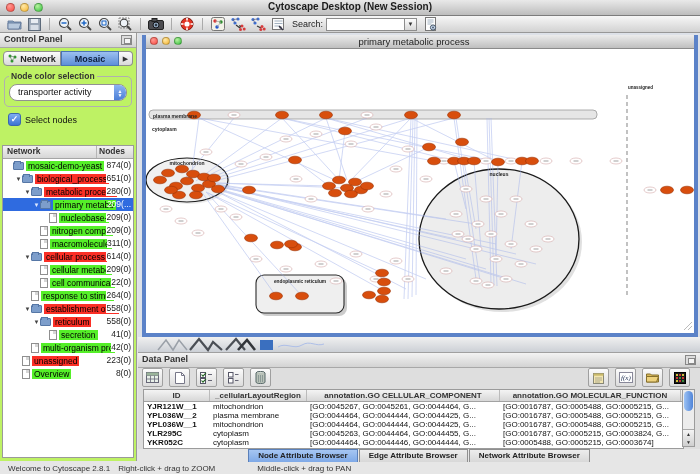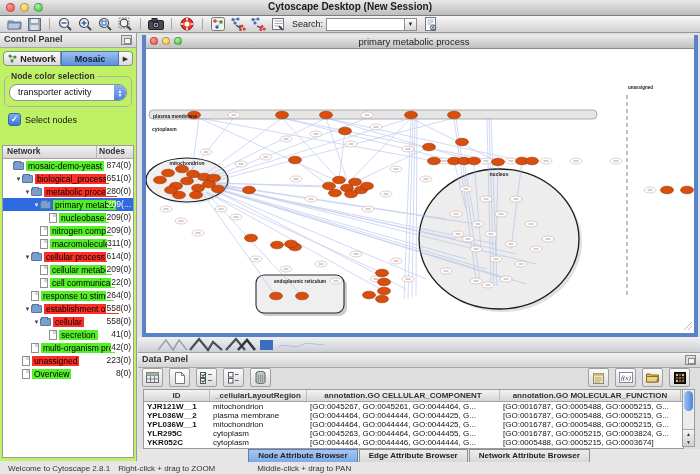--- a/index.html
+++ b/index.html
@@ -364,21 +364,21 @@
           </div>
           <div class="trow" style="padding-left: 21px;">
             <span class="texp">▼</span>
             <span class="tico ico-folder"></span>
             <span class="tlabel red">establishment of lo</span>
             <span class="tcount" style="background: rgb(255, 255, 255);">558(0)</span>
           </div>
           <div class="trow" style="padding-left: 30px;">
             <span class="texp">▼</span>
             <span class="tico ico-folder"></span>
-            <span class="tlabel red">cellular</span>
+            <span class="tlabel red">reticulum</span>
             <span class="tcount" style="background: rgb(255, 255, 255);">558(0)</span>
           </div>
           <div class="trow" style="padding-left: 39px;">
             <span class="texp"></span>
             <span class="tico ico-file"></span>
             <span class="tlabel green">secretion</span>
             <span class="tcount" style="background: rgb(255, 255, 255);">41(0)</span>
           </div>
           <div class="trow" style="padding-left: 21px;">
             <span class="texp"></span>

